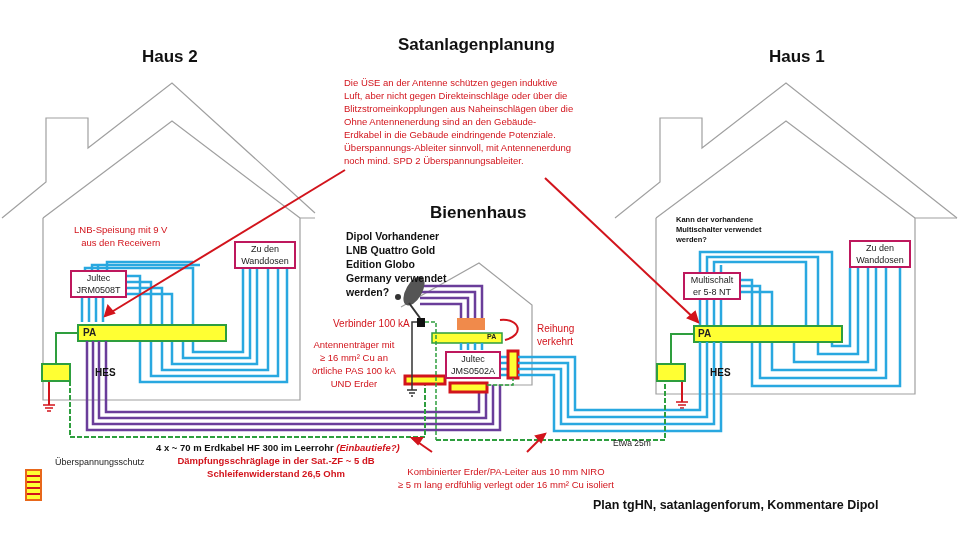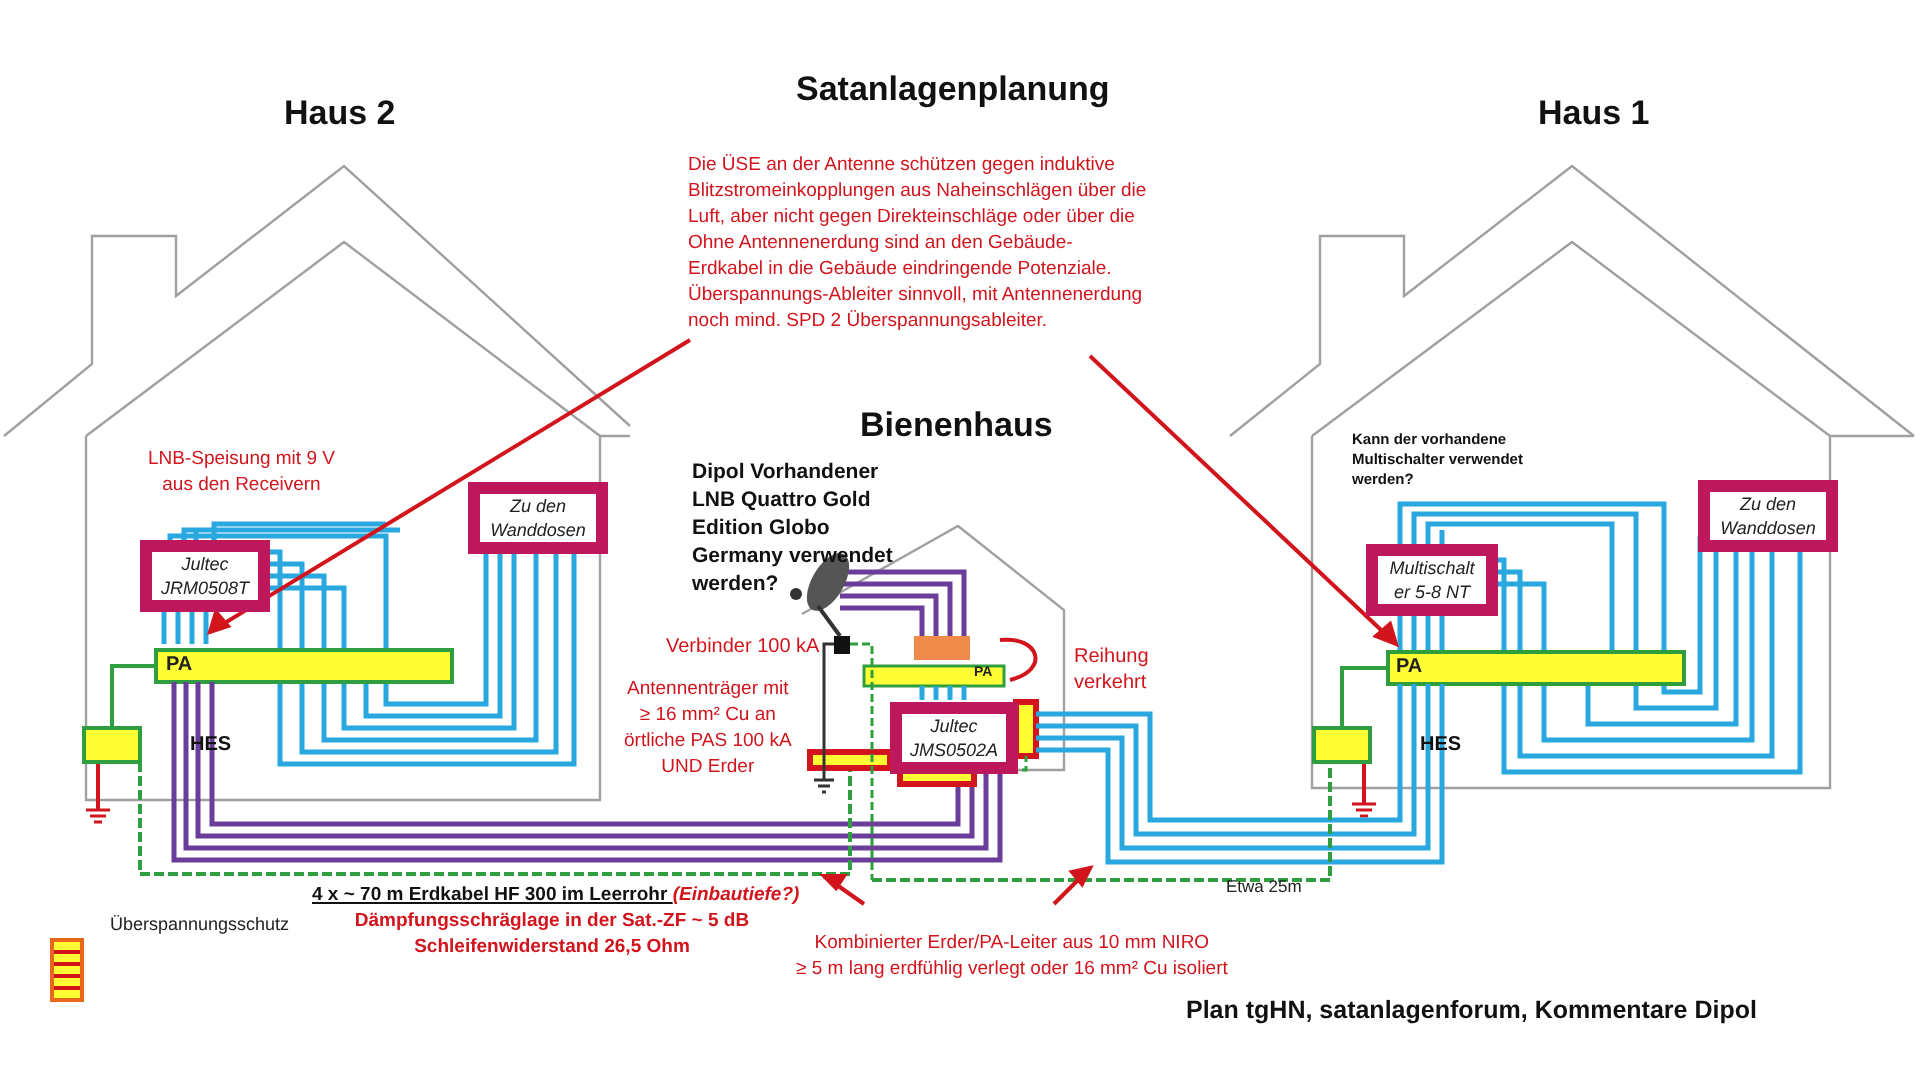--- a/index.html
+++ b/index.html
@@ -3,21 +3,21 @@
 <meta charset="utf-8">
 <style>
   html,body{margin:0;padding:0;background:#fff;}
   body{width:960px;height:540px;position:relative;overflow:hidden;font-family:"Liberation Sans",sans-serif;}
   svg#dia{position:absolute;left:0;top:0;width:960px;height:540px;}
   .t{position:absolute;margin:0;white-space:nowrap;font-family:"Liberation Sans",sans-serif;}
   .title{font-weight:bold;color:#111;font-size:17px;}
   .redtxt{color:#d2141c;font-size:9.5px;line-height:13px;}
   .blk{color:#111;}
   .center{text-align:center;}
-  .boxlbl{position:absolute;background:#fff;border:6px solid #be185d;font-size:9px;line-height:12px;text-align:center;color:#222;font-style:italic;}
+  .boxlbl{position:absolute;background:#fff;border:2px solid #be185d;font-size:9px;line-height:12px;text-align:center;color:#222;}
   .pa{position:absolute;font-size:10px;font-weight:bold;color:#222;}
   .hes{position:absolute;font-size:10px;font-weight:bold;color:#111;margin-left:48px;}
 </style>
 </head>
 <body>
 
 <svg id="dia" viewBox="0 0 960 540" xmlns="http://www.w3.org/2000/svg">
 
   <g fill="none" stroke="#a0a0a0" stroke-width="1.2">
     <path d="M2,218 L46,182 L46,118 L88,118 L88,148 L172,83 L315,213"></path>
@@ -161,22 +161,22 @@
   </g>
 </svg>
 
 <p class="t title" style="left:398px;top:35px;">Satanlagenplanung</p>
 <p class="t title" style="left:142px;top:47px;">Haus 2</p>
 <p class="t title" style="left:769px;top:47px;">Haus 1</p>
 <p class="t title" style="left:430px;top:203px;">Bienenhaus</p>
 
 <div class="t redtxt" style="left:344px;top:76px;">
   <div>Die ÜSE an der Antenne schützen gegen induktive</div>
+  <div>Luft, aber nicht gegen Direkteinschläge oder über die</div>
   <div>Blitzstromeinkopplungen aus Naheinschlägen über die</div>
-  <div>Luft, aber nicht gegen Direkteinschläge oder über die</div>
   <div>Ohne Antennenerdung sind  an den Gebäude-</div>
   <div>Erdkabel in die Gebäude eindringende Potenziale.</div>
   <div>Überspannungs-Ableiter sinnvoll,  mit Antennenerdung</div>
   <div>noch mind. SPD 2 Überspannungsableiter.</div>
 </div>
 
 <div class="t redtxt center" style="left:74px;top:223px;">
   <div>LNB-Speisung mit 9 V</div>
   <div>aus den Receivern</div>
 </div>
@@ -225,21 +225,21 @@
   <div>er 5-8 NT</div>
 </div>
 <div class="boxlbl" style="left:849px;top:240px;width:58px;">
   <div>Zu den</div>
   <div>Wanddosen</div>
 </div>
 <span class="pa" style="left:698px;top:328px;">PA</span>
 <span class="hes" style="left:662px;top:367px;">HES</span>
 
 <div class="t center" style="left:156px;top:441px;width:240px;font-size:9.5px;line-height:13px;font-weight:bold;white-space:nowrap;">
-  <div><span style="color:#111;text-decoration:underline;">4 x ~ 70 m Erdkabel HF 300 im Leerrohr </span><span style="color:#d2141c;font-style:italic;">(Einbautiefe?)</span></div>
+  <div><span style="color:#111;">4 x ~ 70 m Erdkabel HF 300 im Leerrohr </span><span style="color:#d2141c;font-style:italic;">(Einbautiefe?)</span></div>
   <div style="color:#d2141c;">Dämpfungsschräglage in der Sat.-ZF ~ 5 dB</div>
   <div style="color:#d2141c;">Schleifenwiderstand 26,5 Ohm</div>
 </div>
 <span class="t" style="left:613px;top:438px;font-size:8.5px;color:#222;">Etwa 25m</span>
 <div class="t redtxt center" style="left:398px;top:465px;font-size:9.5px;">
   <div>Kombinierter Erder/PA-Leiter aus 10 mm NIRO</div>
   <div>≥ 5 m lang erdfühlig verlegt  oder 16 mm² Cu isoliert</div>
 </div>
 <span class="t" style="left:55px;top:457px;font-size:9px;color:#222;">Überspannungsschutz</span>
 <span class="t" style="left:593px;top:498px;font-size:12.5px;font-weight:bold;color:#111;">Plan tgHN, satanlagenforum, Kommentare Dipol</span>

